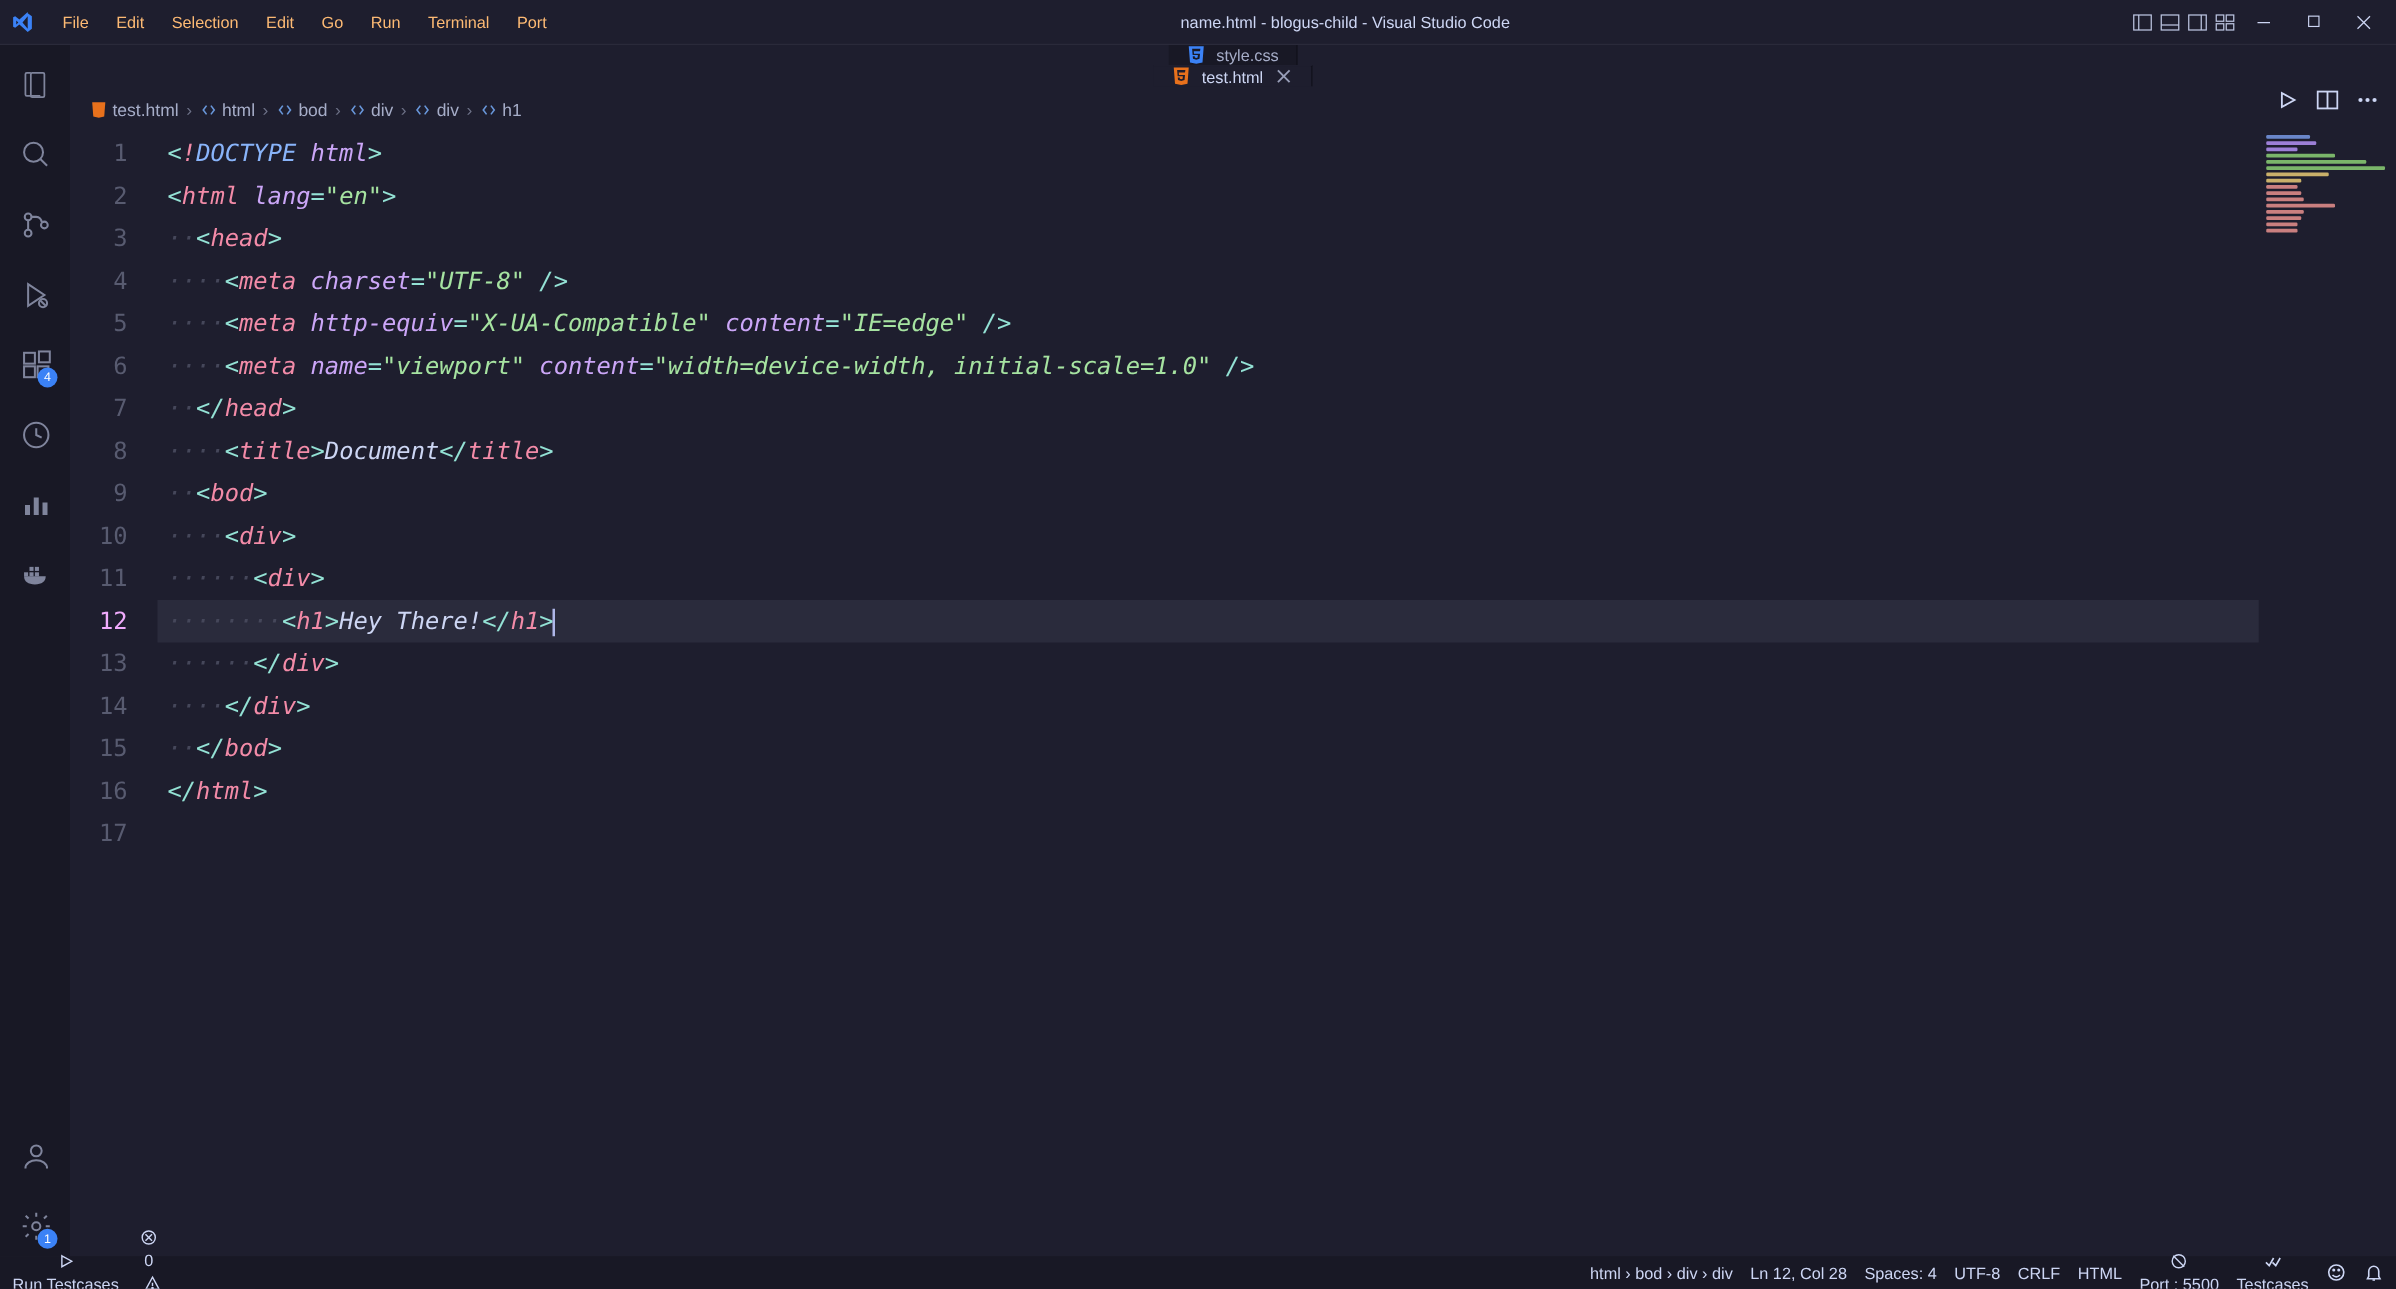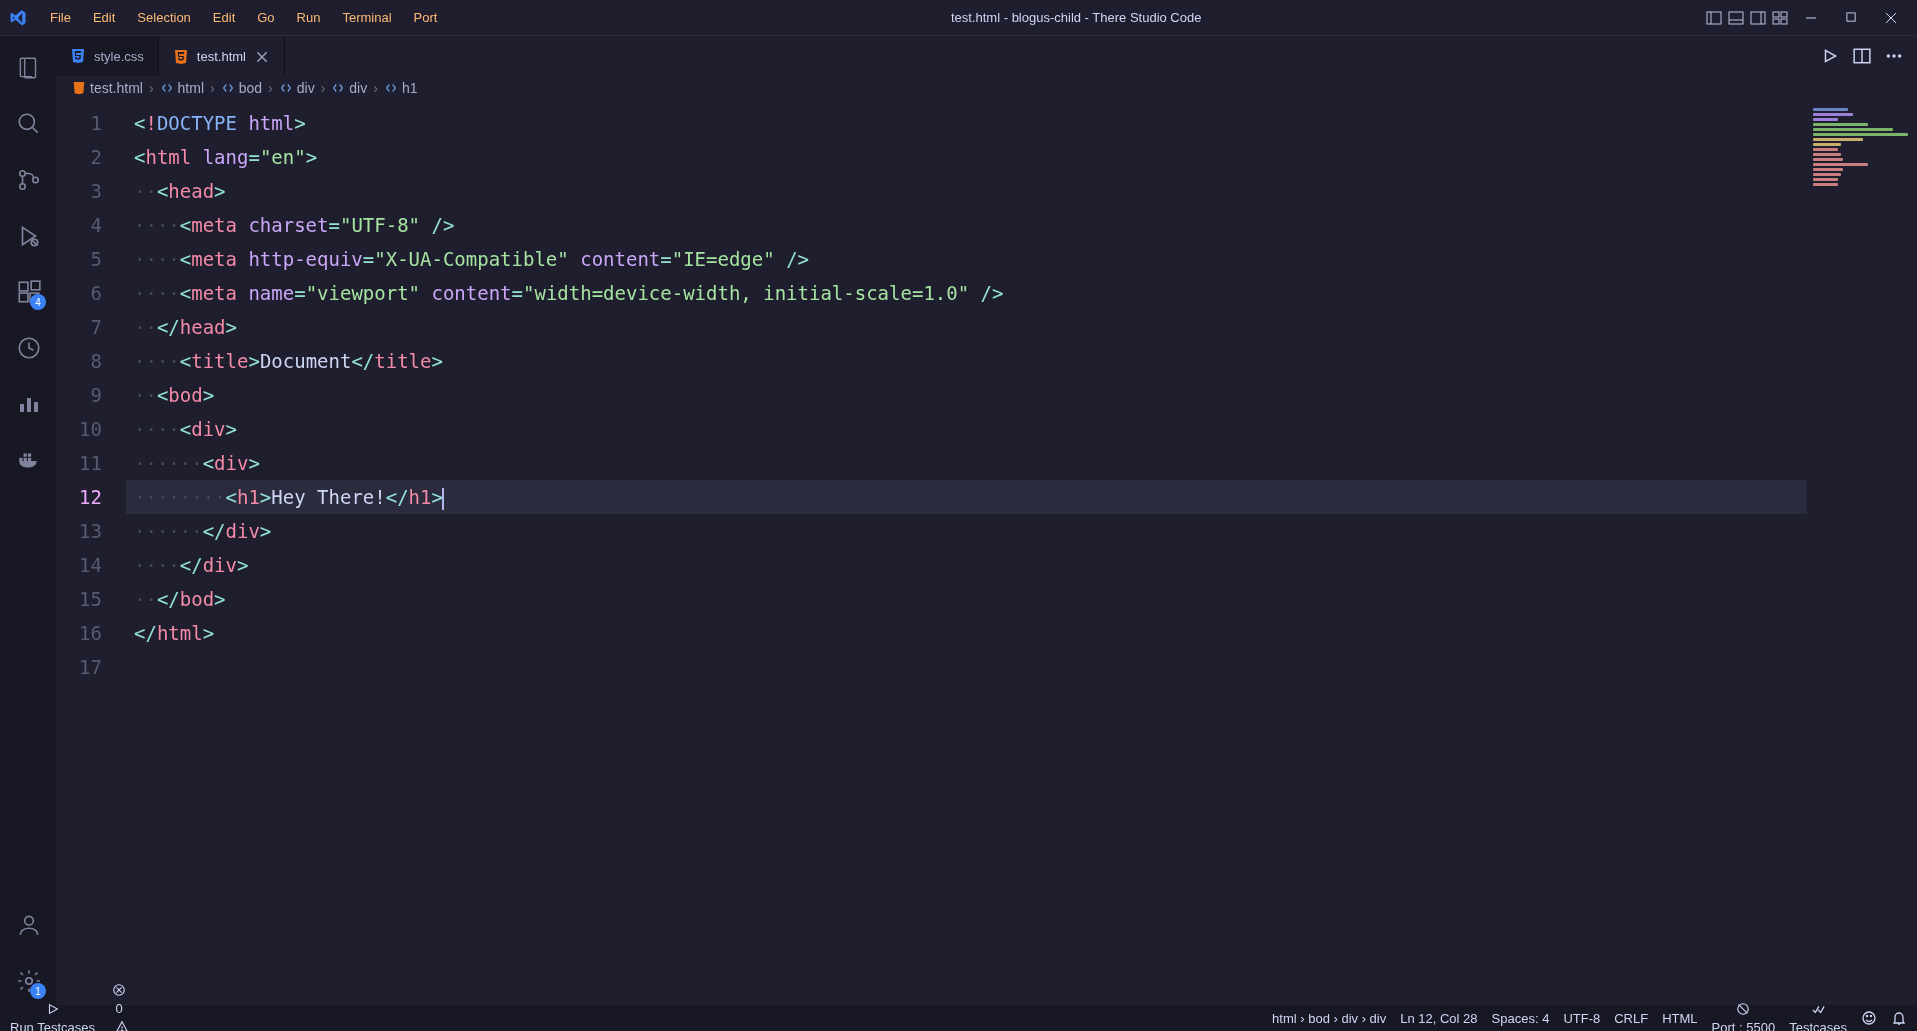--- a/index.html
+++ b/index.html
@@ -53,21 +53,21 @@
 .badge {
   position:absolute; bottom:6px; right:6px;
   background:#3b82f6; color:#fff;
   border-radius:50%;
   width:16px; height:16px;
   font-size:10px;
   display:flex; align-items:center; justify-content:center;
 }
 
 .editor-area { flex:1; display:flex; flex-direction:column; background:#1e1e2e; }
-.tabs { display:flex; align-items:center; background:#1e1e2e; height:40px; }
+.tabs { display:flex; align-items:center; background:#1e1e2e; height:40px;flex-direction:column; }
 .tab {
   display:flex; align-items:center; gap:8px;
   padding:0 14px; height:100%;
   background:#181825;
   border-right:1px solid #11111b;
   color:#a6adc8;
   cursor:pointer;
 }
 .tab.active { background:#1e1e2e; color:#cdd6f4; border-top:1px solid #1e1e2e; }
 .tab .fileicon { width:16px; height:16px; display:flex; align-items:center; justify-content:center; }
@@ -89,21 +89,21 @@
 .gutter {
   width:70px;
   text-align:right;
   color:#585b70;
   user-select:none;
   padding-top:6px;
 }
 .gutter .ln { height:34px; line-height:34px; padding-right:24px; }
 .gutter .ln.active { color:#f0abfc; }
 .code { flex:1; padding-top:6px; position:relative; }
-.code .line { height:34px; line-height:34px; white-space:pre; padding-left:8px; }
+.code .line { height:34px; line-height:34px; white-space:pre; padding-left:8px;font-style:italic; }
 .code .line.active { background:#2a2b3c; }
 .cursor {
   width:2px; height:22px; background:#aeb6e8;
   display:inline-block; vertical-align:middle;
   margin-left:-1px;
 }
 .minimap {
   width:110px;
   background:transparent;
   padding:8px 6px;
@@ -147,21 +147,21 @@
     <div class="menu">
         <div class="menu-item">File</div>
         <div class="menu-item">Edit</div>
         <div class="menu-item">Selection</div>
         <div class="menu-item">Edit</div>
         <div class="menu-item">Go</div>
         <div class="menu-item">Run</div>
         <div class="menu-item">Terminal</div>
         <div class="menu-item">Port</div>
       </div>
-    <div class="window-title">test.html - blogus-child - There Studio Code</div>
+    <div class="window-title">name.html - blogus-child - Visual Studio Code</div>
     <div class="win-controls">
       <span class="win-icon">
           <svg width="16" height="16" viewBox="0 0 16 16" fill="none" stroke="#cdd6f4" stroke-width="1">
             <rect x="1" y="2" width="14" height="12"></rect>
             <line x1="5" y1="2" x2="5" y2="14"></line>
           </svg>
         </span>
       <span class="win-icon">
           <svg width="16" height="16" viewBox="0 0 16 16" fill="none" stroke="#cdd6f4" stroke-width="1">
             <rect x="1" y="2" width="14" height="12"></rect>

